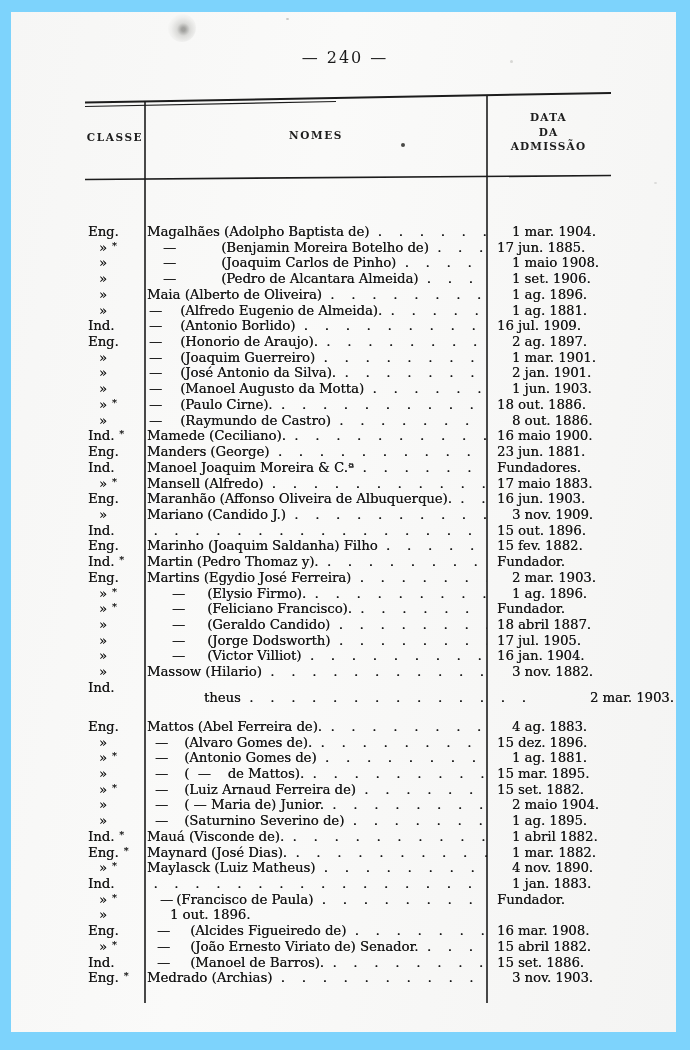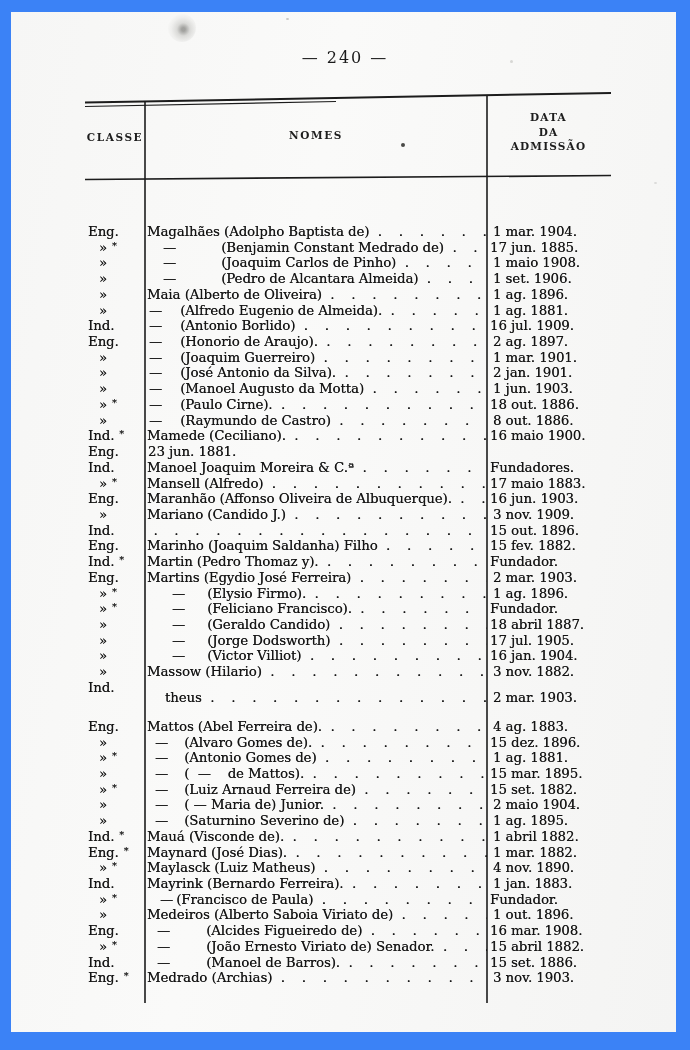--- a/index.html
+++ b/index.html
@@ -1,16 +1,16 @@
 <!DOCTYPE html>
 <html><head>
 <meta charset="utf-8">
 <style>
   html,body{margin:0;padding:0;background:#060606;}
-  .stage{position:relative;width:690px;height:1050px;background:#3b82f6;overflow:hidden;
+  .stage{position:relative;width:690px;height:1050px;background:#7dd3fc;overflow:hidden;
          font-family:"DejaVu Serif","Liberation Serif",serif;color:#141414;}
   .paper{position:absolute;left:11px;top:12px;width:665px;height:1020px;
          background:linear-gradient(100deg,#f6f6f5 0%,#fafaf9 40%,#f4f4f3 100%);}
   .content{position:absolute;left:0;top:0;width:690px;height:1050px;}
   .pagenum{position:absolute;left:0;top:48px;width:690px;text-align:center;
            font-size:16px;letter-spacing:2px;color:#1b1b1b;}
   .rules{position:absolute;left:0;top:0;}
   .hdr{position:absolute;font-size:10.5px;font-weight:bold;letter-spacing:1.6px;color:#1d1d1d;text-align:center;}
   .hdr-classe{left:85px;top:131px;width:60px;}
   .hdr-nomes{left:145px;top:129px;width:342px;}
@@ -23,30 +23,30 @@
   .row{display:flex;height:15.72px;line-height:15.72px;align-items:baseline;}
   .cc{width:60px;flex:0 0 60px;display:flex;align-items:baseline;}
   .cls{padding-left:3px;white-space:pre;margin-top:10px;}
   .cls.ditto{padding-left:14px;}
   .star{font-size:9.5px;margin-left:5px;position:relative;top:-3px;}
   .nc{width:342px;flex:0 0 342px;display:flex;align-items:baseline;overflow:hidden;}
   .dash{flex:0 0 auto;}
   .nm{white-space:pre;flex:0 0 auto;margin-left:2px;}
   .leader{flex:1 1 auto;min-width:0;overflow:hidden;white-space:pre;}
   .leader::after{content:"  .    .    .    .    .    .    .    .    .    .    .    .    .    .    .    .    .    .";}
-  .dc{width:123px;flex:0 0 123px;padding-left:3px;white-space:pre;overflow:hidden;}
-  .dc.pad1{padding-left:6px;}
+  .dc{width:123px;flex:0 0 123px;padding-left:10px;white-space:pre;overflow:hidden;}
+  .dc.pad1{padding-left:25px;}
   .g-mag .dash{margin-left:18px;} .g-mag .nm{margin-left:45px;}
   .g-maia .dash{margin-left:4px;} .g-maia .nm{margin-left:18px;}
   .g-mar .dash{margin-left:27px;} .g-mar .nm{margin-left:22px;}
   .g-mat .dash{margin-left:10px;} .g-mat .nm{margin-left:16px;}
   .g-may .dash{margin-left:15px;} .g-may .nm{margin-left:3px;}
-  .g-med .dash{margin-left:12px;} .g-med .nm{margin-left:36px;}
+  .g-med .dash{margin-left:12px;} .g-med .nm{margin-left:20px;}
   .g-theus .nm{margin-left:20px;}
-  .mt4{margin-top:4.5px;} .mt3{margin-top:3px;}
+  .mt4{margin-top:4.5px;gap:39px;} .mt3{margin-top:3px;}
 </style>
 </head>
 <body>
 
 <div class="stage">
   <div class="paper"></div>
 
   <div class="content">
 
     <div class="smudge"></div>
@@ -84,21 +84,21 @@
           </div>
           <div class="dc pad1">1 mar. 1904.</div>
         </div>
         <div class="row">
           <div class="cc">
             <span class="cls ditto">»</span>
             <span class="star">*</span>
           </div>
           <div class="nc g-mag">
             <span class="dash">—</span>
-            <span class="nm">(Benjamin Constant Medrado de)</span>
+            <span class="nm">(Benjamin Moreira Botelho de)</span>
             <span class="leader"></span>
           </div>
           <div class="dc">17 jun. 1885.</div>
         </div>
         <div class="row">
           <div class="cc">
             <span class="cls ditto">»</span>
           </div>
           <div class="nc g-mag">
             <span class="dash">—</span>
@@ -224,20 +224,24 @@
           </div>
           <div class="nc">
             <span class="nm">Mamede (Ceciliano).</span>
             <span class="leader"></span>
           </div>
           <div class="dc">16 maio 1900.</div>
         </div>
         <div class="row">
           <div class="cc">
             <span class="cls">Eng.</span>
+          </div>
+          <div class="nc">
+            <span class="nm">Manders (George)</span>
+            <span class="leader"></span>
           </div>
           <div class="dc">23 jun. 1881.</div>
         </div>
         <div class="row">
           <div class="cc">
             <span class="cls">Ind.</span>
           </div>
           <div class="nc">
             <span class="nm">Manoel Joaquim Moreira &amp; C.ª</span>
             <span class="leader"></span>
@@ -505,44 +509,39 @@
             <span class="nm">Maylasck (Luiz Matheus)</span>
             <span class="leader"></span>
           </div>
           <div class="dc pad1">4 nov. 1890.</div>
         </div>
         <div class="row">
           <div class="cc">
             <span class="cls">Ind.</span>
           </div>
           <div class="nc">
-            <span class="nm">Mayrink (Bernardo Ferreira).</span>
             <span class="leader"></span>
           </div>
           <div class="dc pad1">1 jan. 1883.</div>
         </div>
         <div class="row">
           <div class="cc">
             <span class="cls ditto">»</span>
             <span class="star">*</span>
           </div>
           <div class="nc g-may">
             <span class="dash">—</span>
             <span class="nm">(Francisco de Paula)</span>
             <span class="leader"></span>
           </div>
           <div class="dc">Fundador.</div>
         </div>
         <div class="row">
           <div class="cc">
             <span class="cls ditto">»</span>
-          </div>
-          <div class="nc">
-            <span class="nm">Medeiros (Alberto Saboia Viriato de)</span>
-            <span class="leader"></span>
           </div>
           <div class="dc pad1">1 out. 1896.</div>
         </div>
         <div class="row">
           <div class="cc">
             <span class="cls">Eng.</span>
           </div>
           <div class="nc g-med">
             <span class="dash">—</span>
             <span class="nm">(Alcides Figueiredo de)</span>

